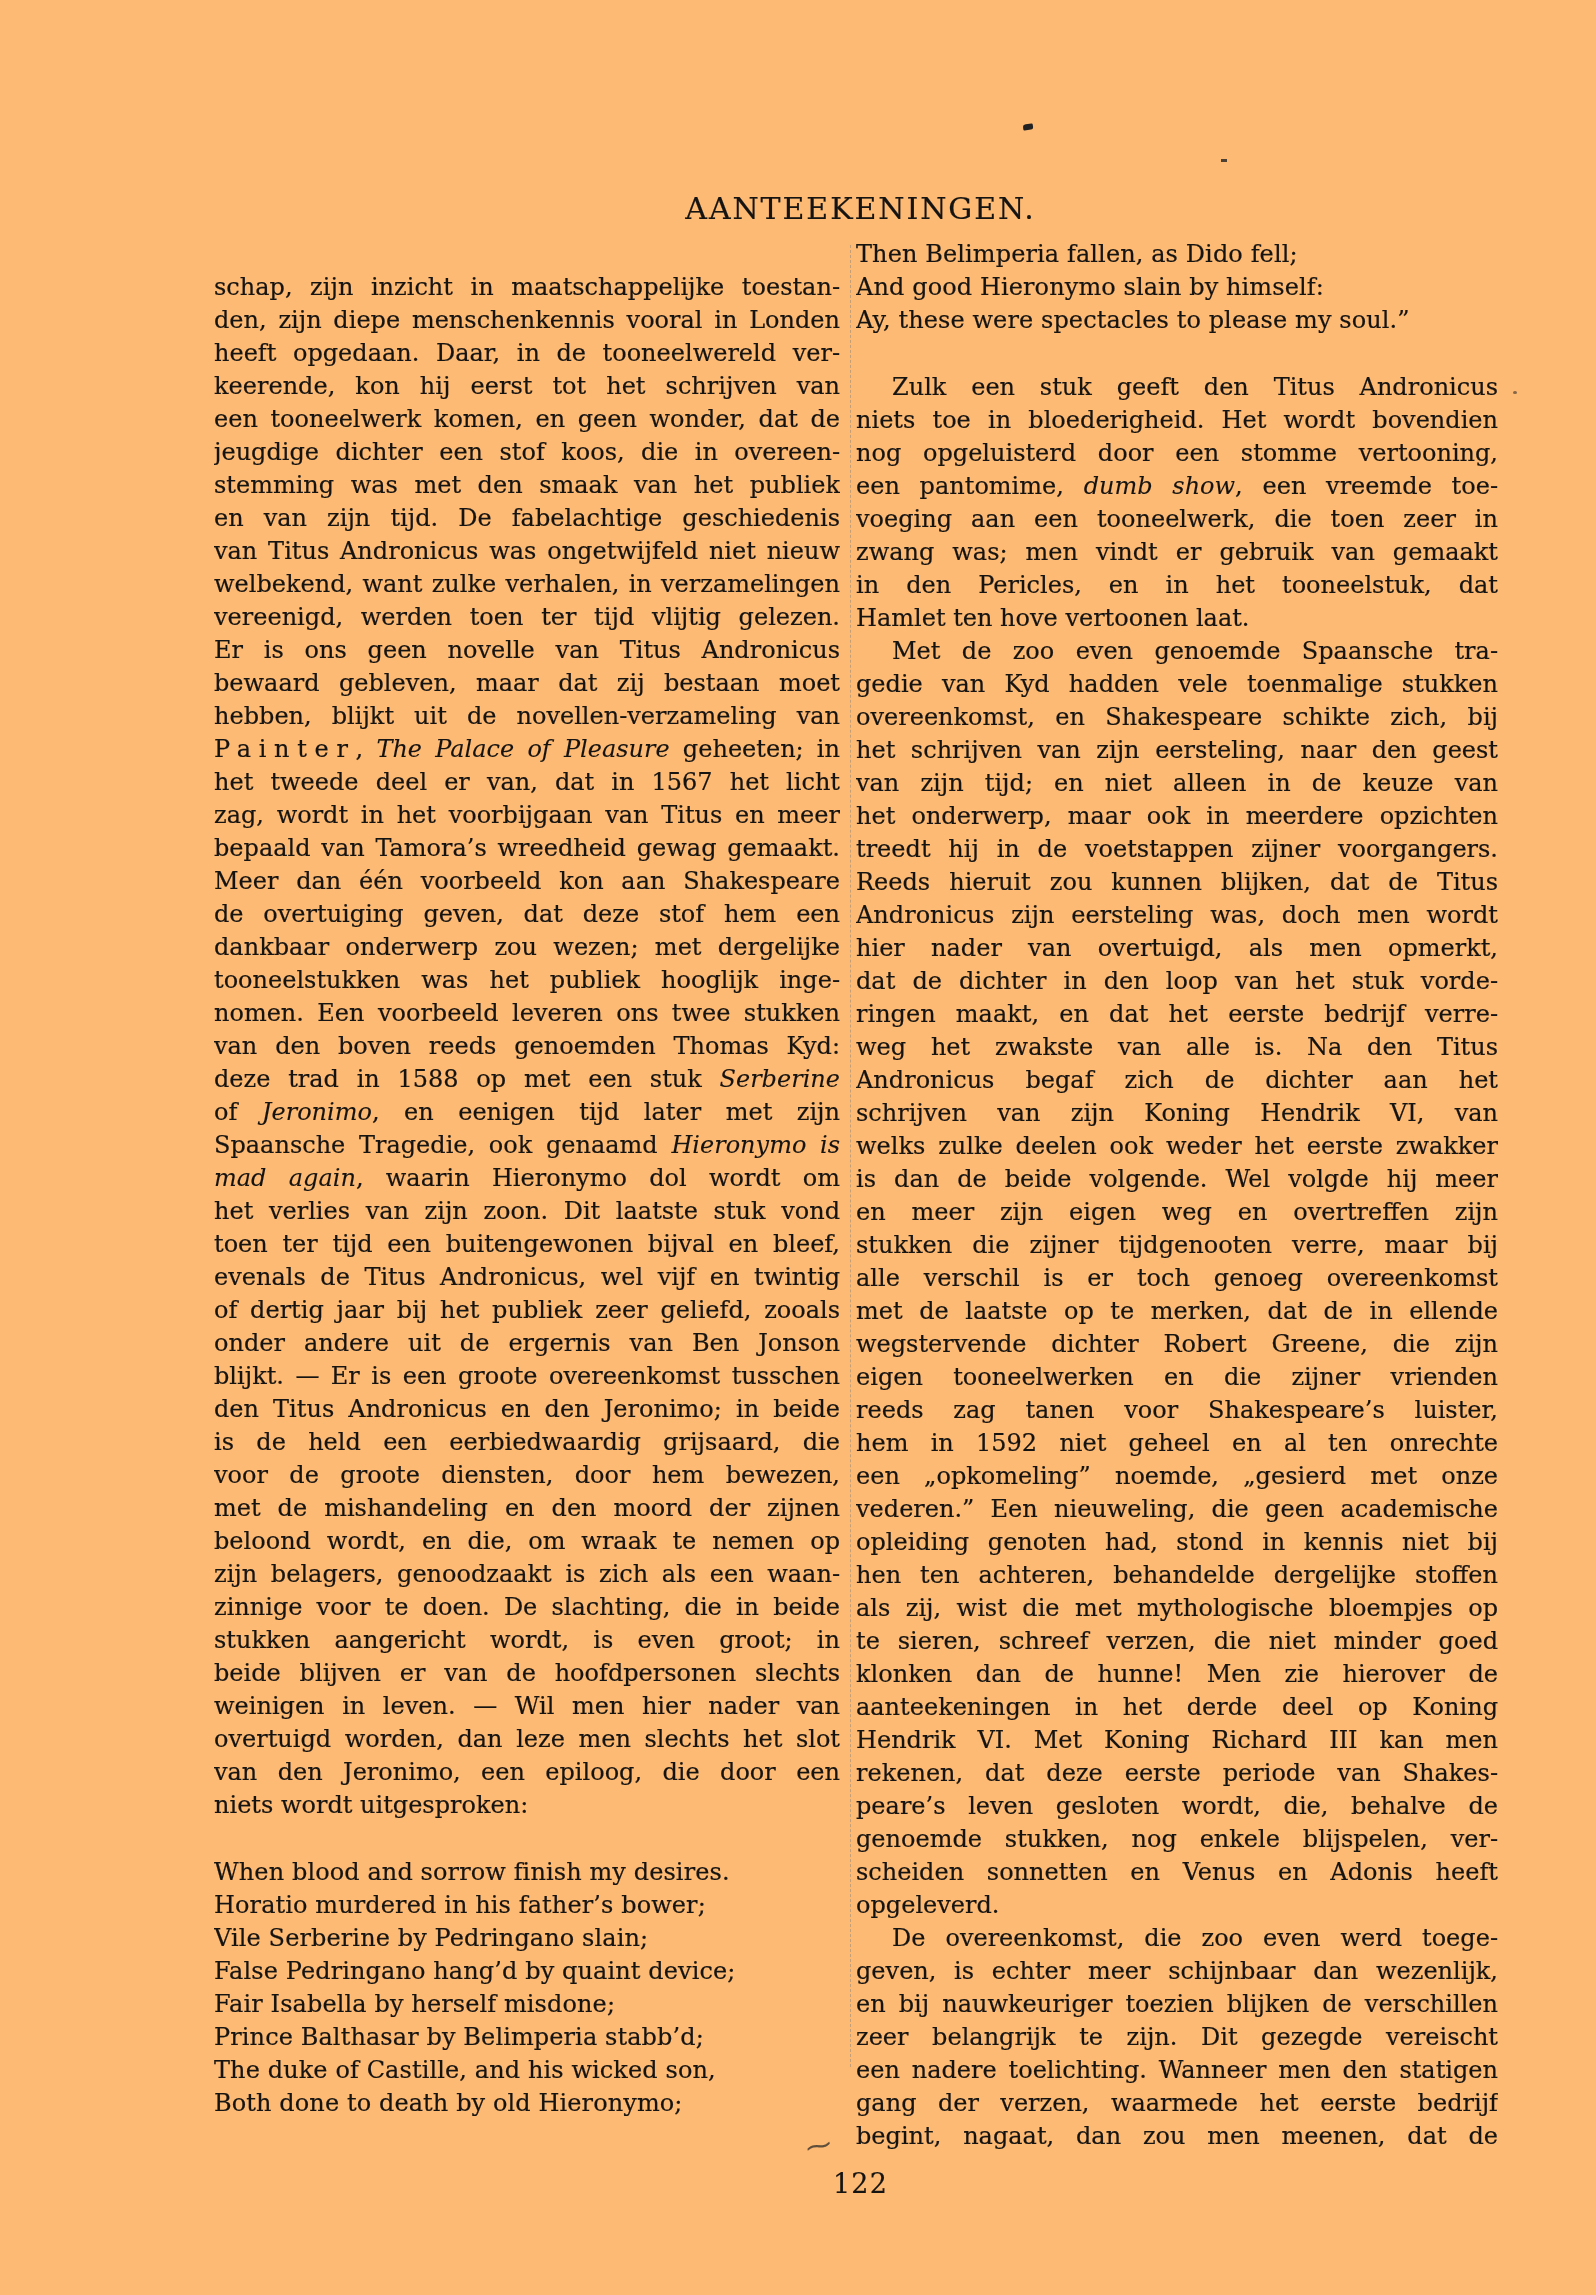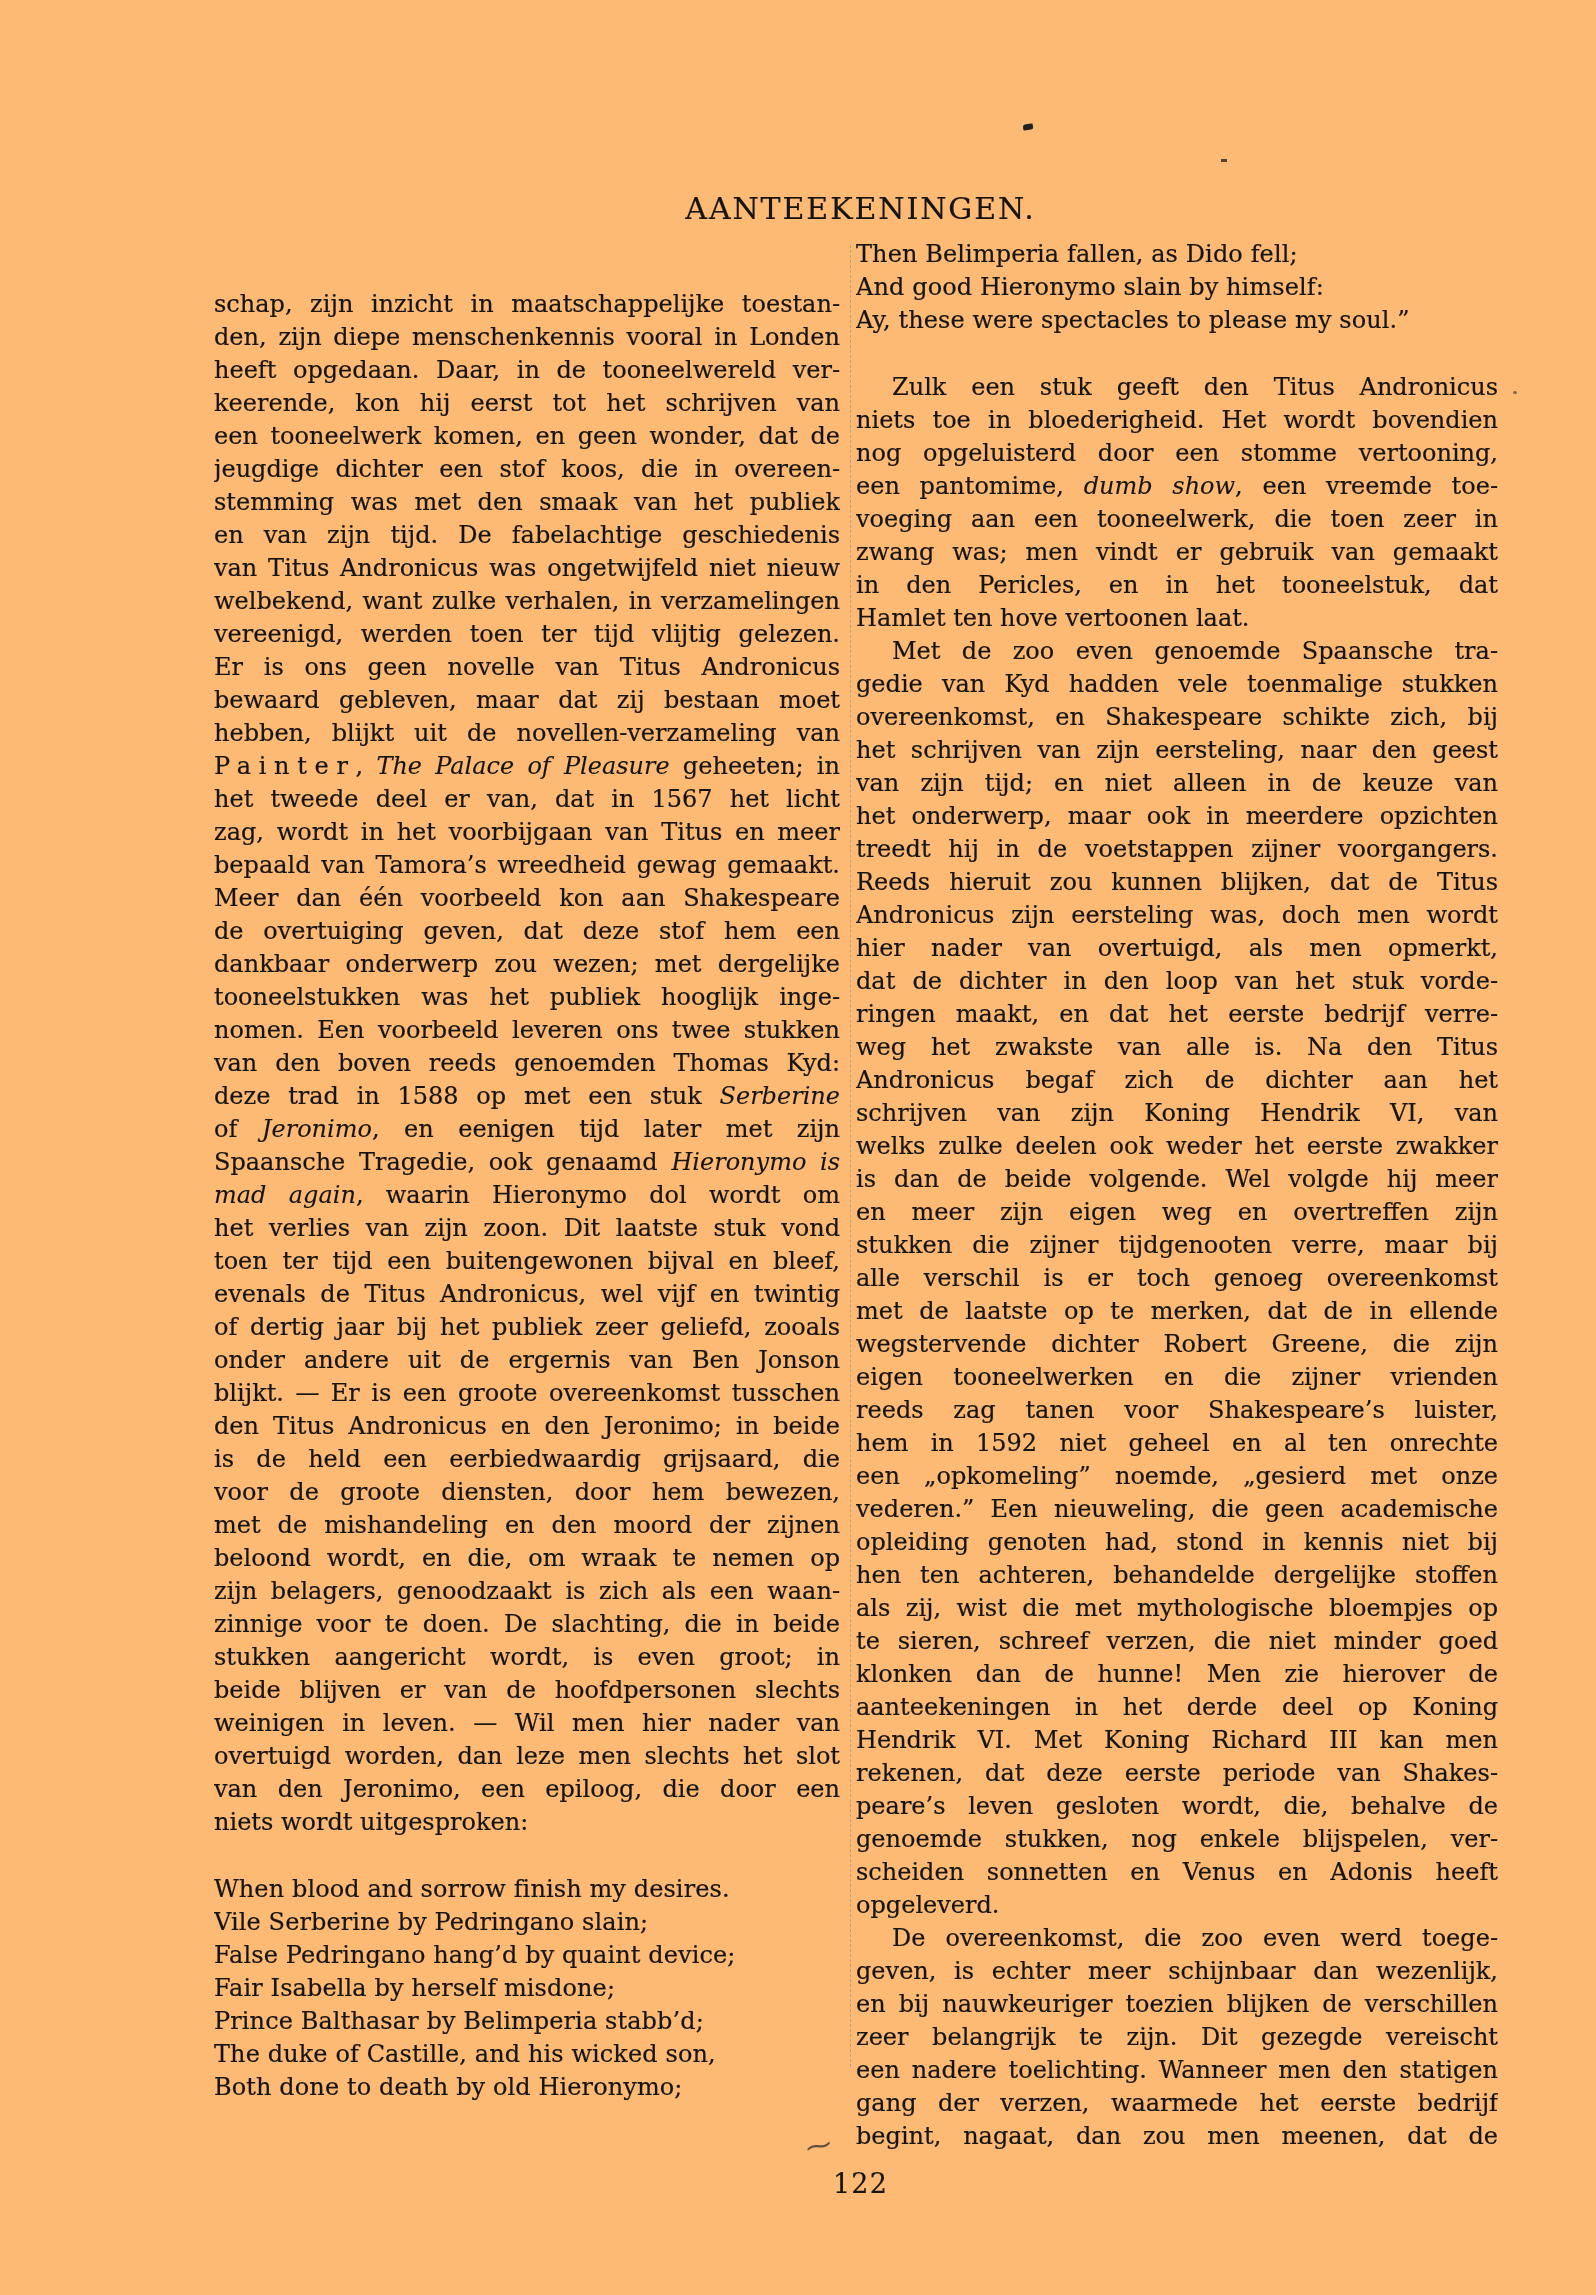--- a/index.html
+++ b/index.html
@@ -129,20 +129,21 @@
           <div class="line j">zinnige voor te doen. De slachting, die in beide</div>
           <div class="line j">stukken aangericht wordt, is even groot; in</div>
           <div class="line j">beide blijven er van de hoofdpersonen slechts</div>
           <div class="line j">weinigen in leven. — Wil men hier nader van</div>
           <div class="line j">overtuigd worden, dan leze men slechts het slot</div>
           <div class="line j">van den Jeronimo, een epiloog, die door een</div>
           <div class="line">niets wordt uitgesproken:</div>
         </div>
         <div class="block verse">
           <div class="line">When blood and sorrow finish my desires.</div>
+          <div class="line">Horatio murdered in his father’s bower;</div>
           <div class="line">Vile Serberine by Pedringano slain;</div>
           <div class="line">False Pedringano hang’d by quaint device;</div>
           <div class="line">Fair Isabella by herself misdone;</div>
           <div class="line">Prince Balthasar by Belimperia stabb’d;</div>
           <div class="line">The duke of Castille, and his wicked son,</div>
           <div class="line">Both done to death by old Hieronymo;</div>
         </div>
       </div>
     <div class="col col-right">
         <div class="block verse">

